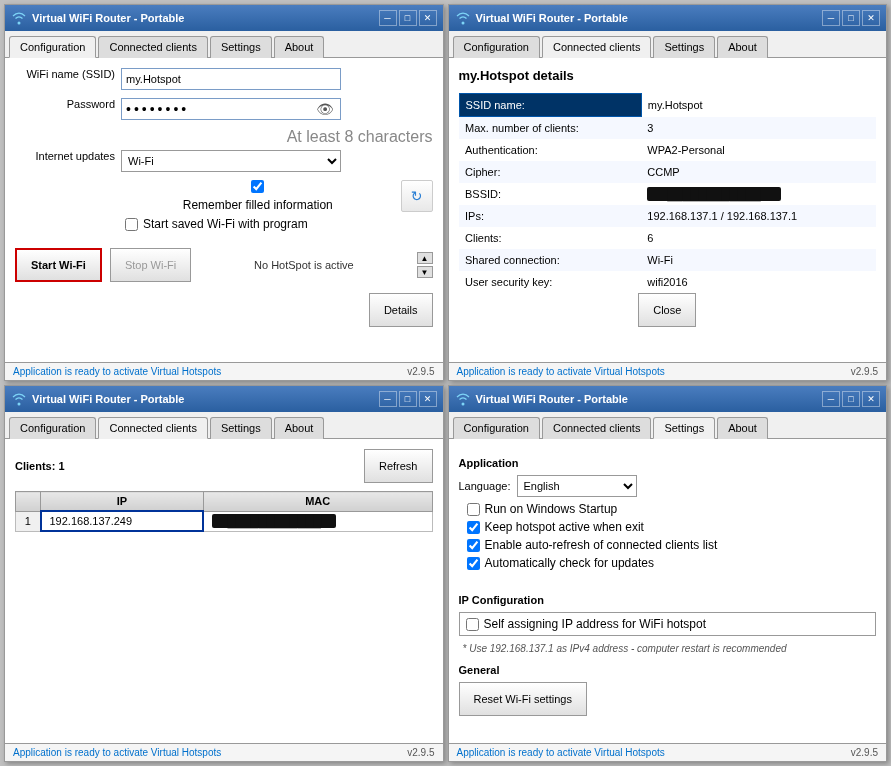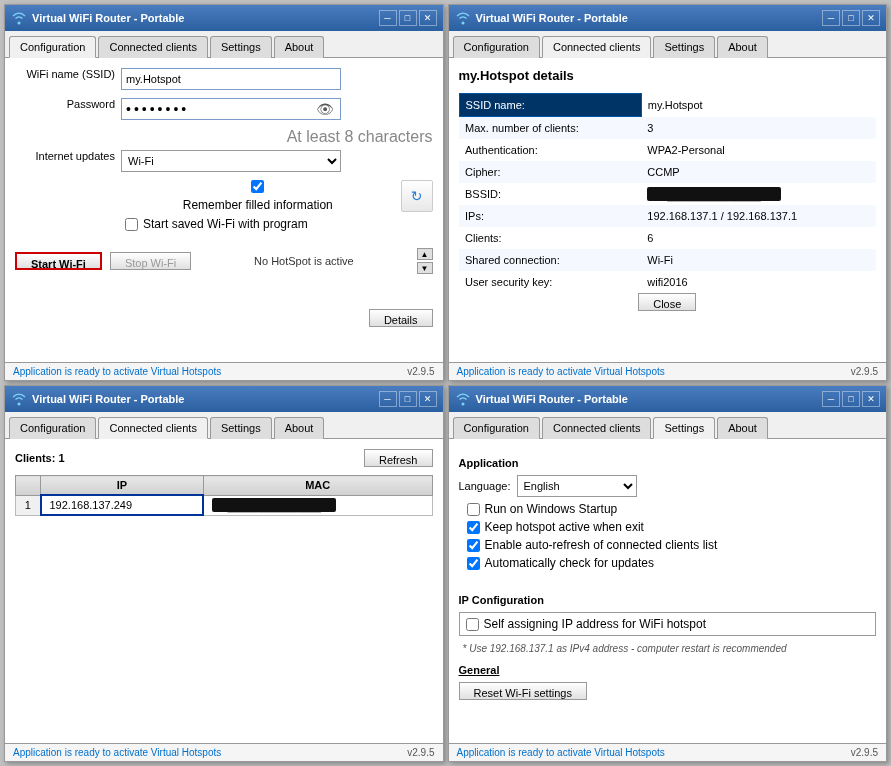--- a/index.html
+++ b/index.html
@@ -204,21 +204,21 @@
       border-radius: 2px;
     }
 
     
     .btn {
       padding: 4px 14px;
       border: 1px solid #999;
       background: linear-gradient(to bottom, #fff, #e0e0e0);
       cursor: pointer;
       font-size: 11px;
-      height: 18px;
+      height: 34px;
     }
 
     .btn-start {
       border: 2px solid #cc0000;
       font-weight: bold;
     }
 
     .btn-disabled {
       color: #999;
       cursor: default;
@@ -432,21 +432,20 @@
       font-size: 10px;
       color: #555;
       font-style: italic;
       margin-left: 4px;
       margin-bottom: 6px;
       line-height: 1.4;
     }
 
     .general-section {
       margin-top: 8px;
-      text-decoration: underline;
     }
   </style>
 </head>
 <body>
 
 <div class="window">
   <div class="title-bar">
     <div class="title-bar-left">
       <div class="wifi-icon">
         <svg width="14" height="14" viewBox="0 0 14 14" fill="none">

